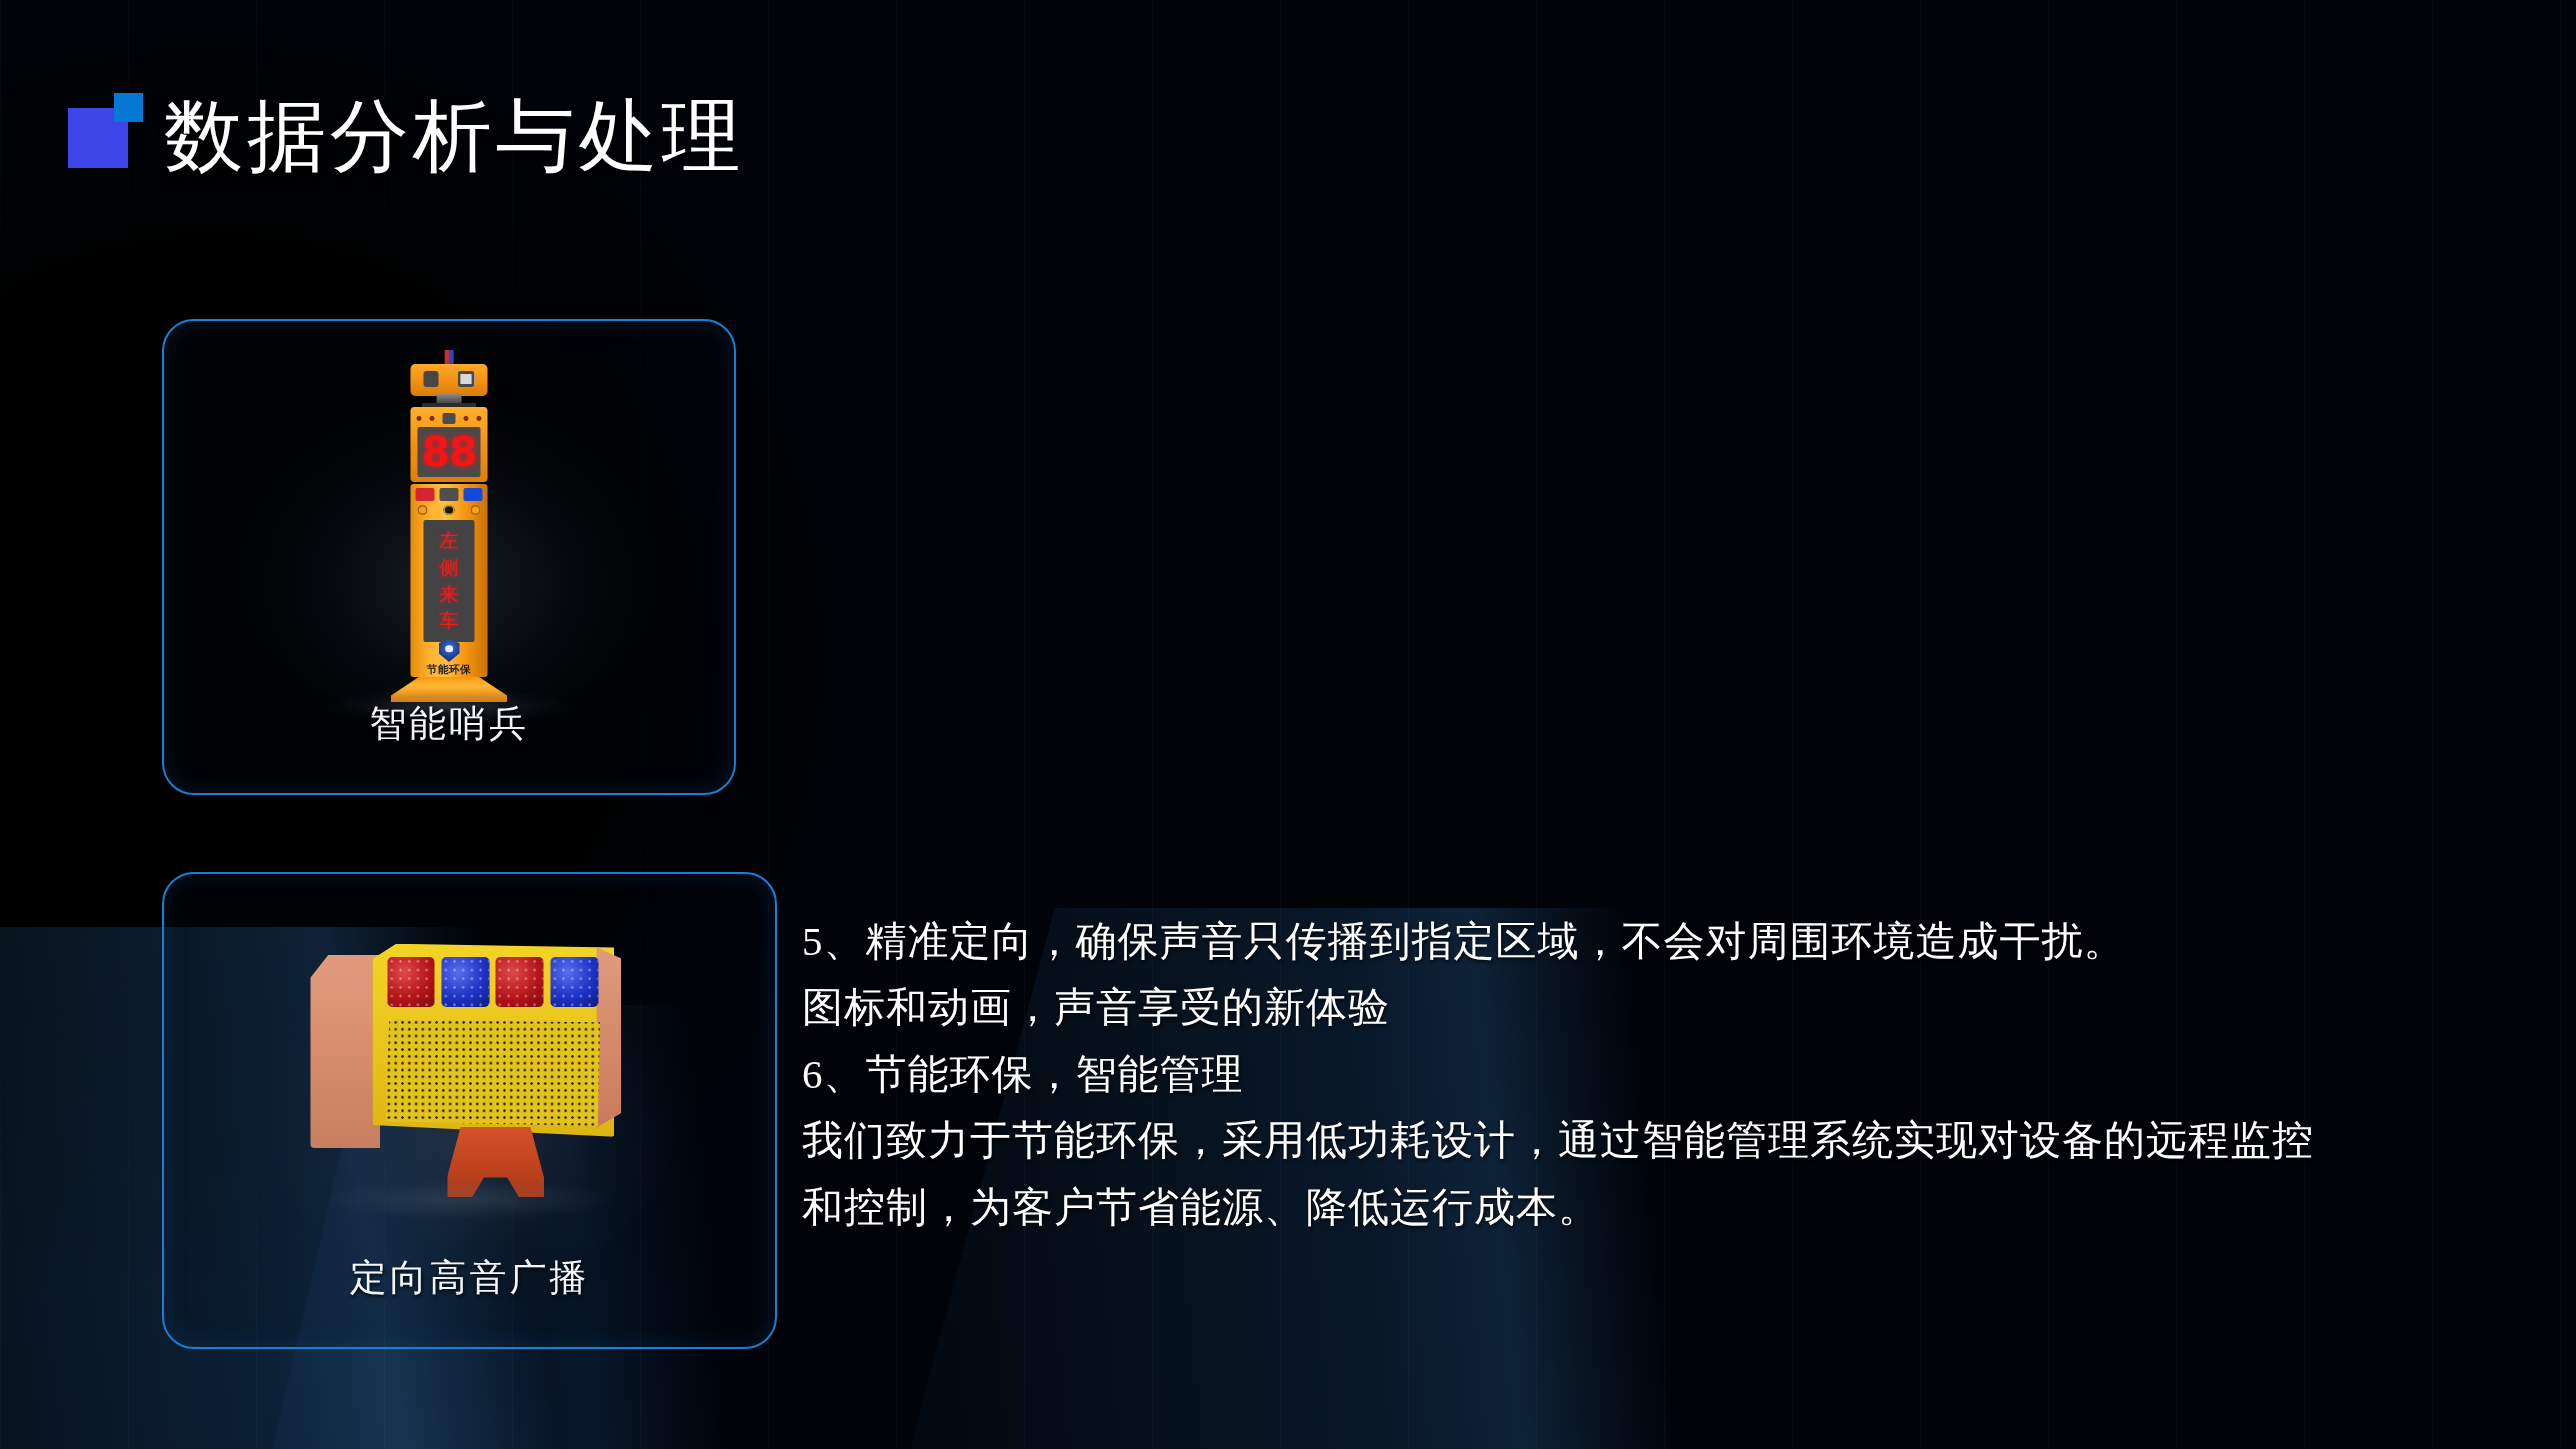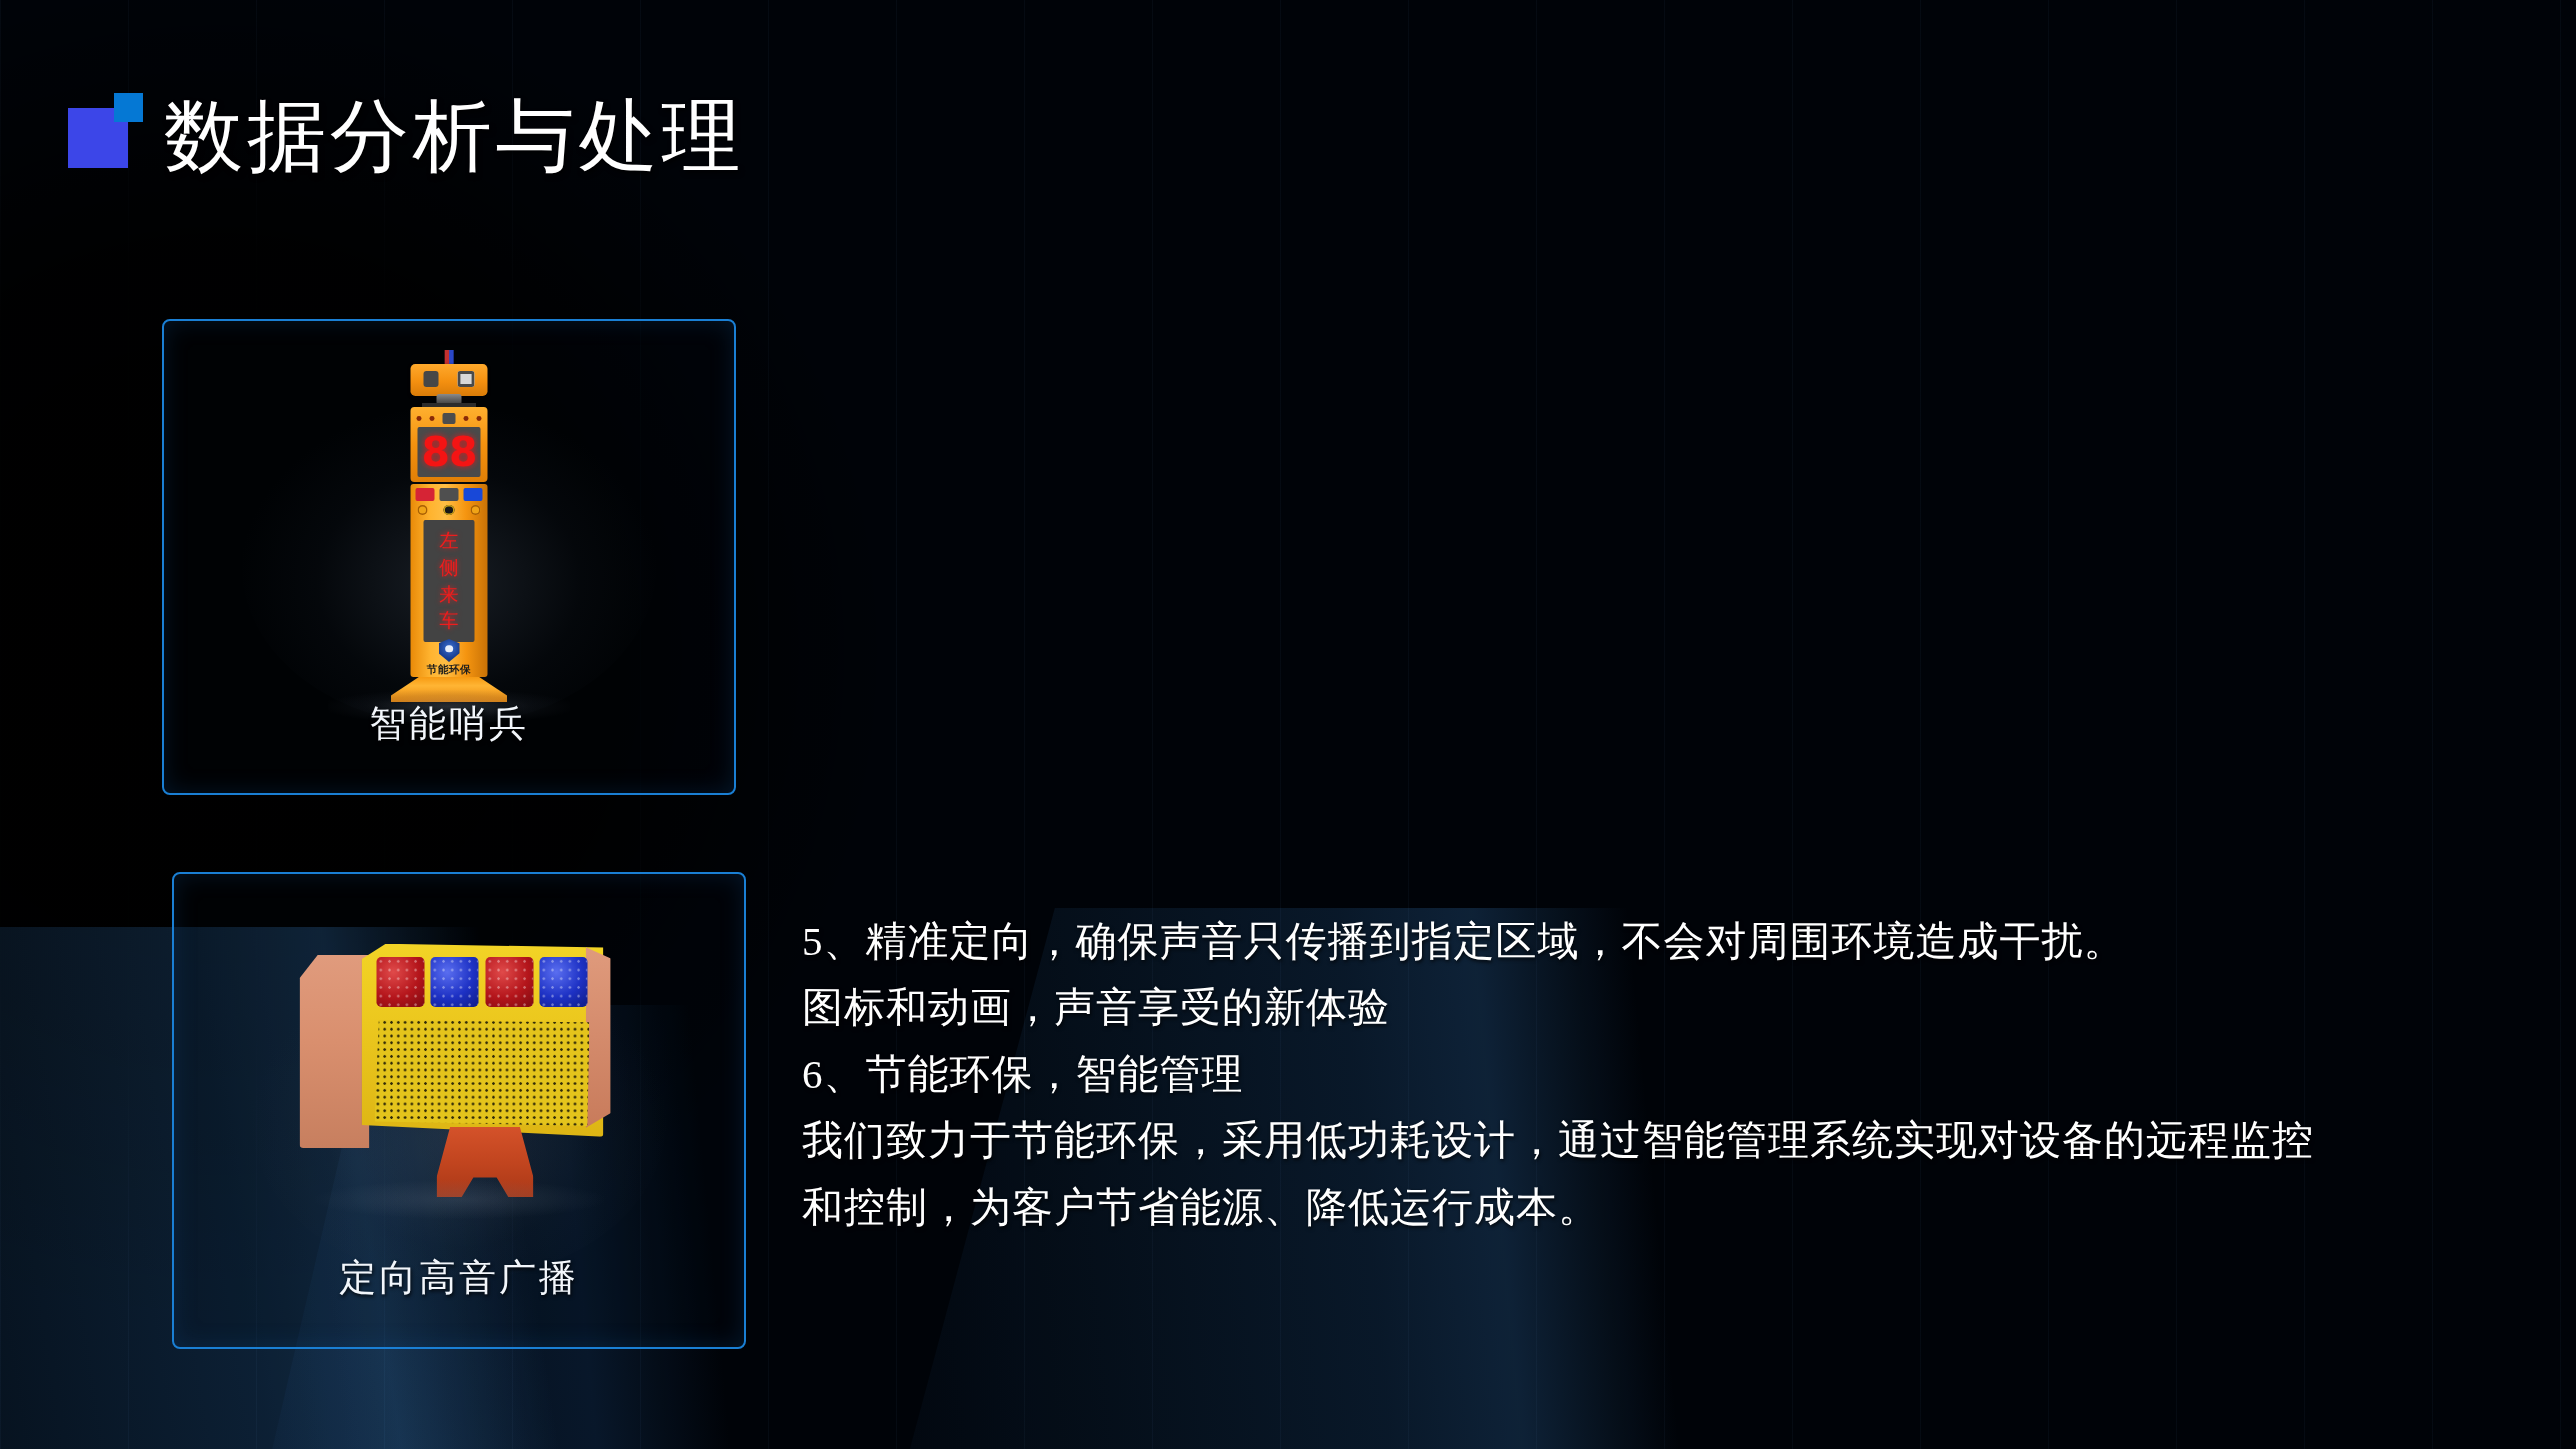--- a/index.html
+++ b/index.html
@@ -55,28 +55,28 @@
   .logo-sq-small{position:absolute;right:0;top:0;width:29px;height:29px;background:#0578d4;}
   .page-title{
     color:#ffffff;font-size:79px;line-height:1;letter-spacing:3.9px;
     font-family:"Liberation Serif","DejaVu Serif",serif;
     text-shadow:1.9px 2.9px 4.8px rgba(0,0,0,.85);
     white-space:nowrap;
   }
 
   
   .card{
-    position:absolute;border:2.9px solid #1a7fd4;border-radius:8px;
+    position:absolute;border:2.9px solid #1a7fd4;border-radius:32px;
     background:rgba(2,10,20,.18);
     box-shadow:0 0 25px rgba(16,92,160,.22) inset;
     overflow:hidden;
     text-decoration:underline;
   }
   .card-1{left:162px;top:319px;width:570px;height:472px;}
-  .card-2{left:172px;top:872px;width:570px;height:473px;}
+  .card-2{left:162px;top:872px;width:570px;height:473px;padding-left:41px;}
   .card-glow{
     position:absolute;left:50%;top:52%;transform:translate(-50%,-50%);
     width:415px;height:319px;border-radius:50%;
     background:radial-gradient(ellipse at 50% 55%, rgba(108,126,150,.22) 0%, rgba(40,52,70,.10) 45%, rgba(0,0,0,0) 72%);
     pointer-events:none;
   }
   .card-caption{
     position:absolute;left:0;right:0;bottom:44px;text-align:center;
     color:#f2f6fb;font-size:37px;letter-spacing:2.9px;
     font-family:"Liberation Serif","DejaVu Serif",serif;

